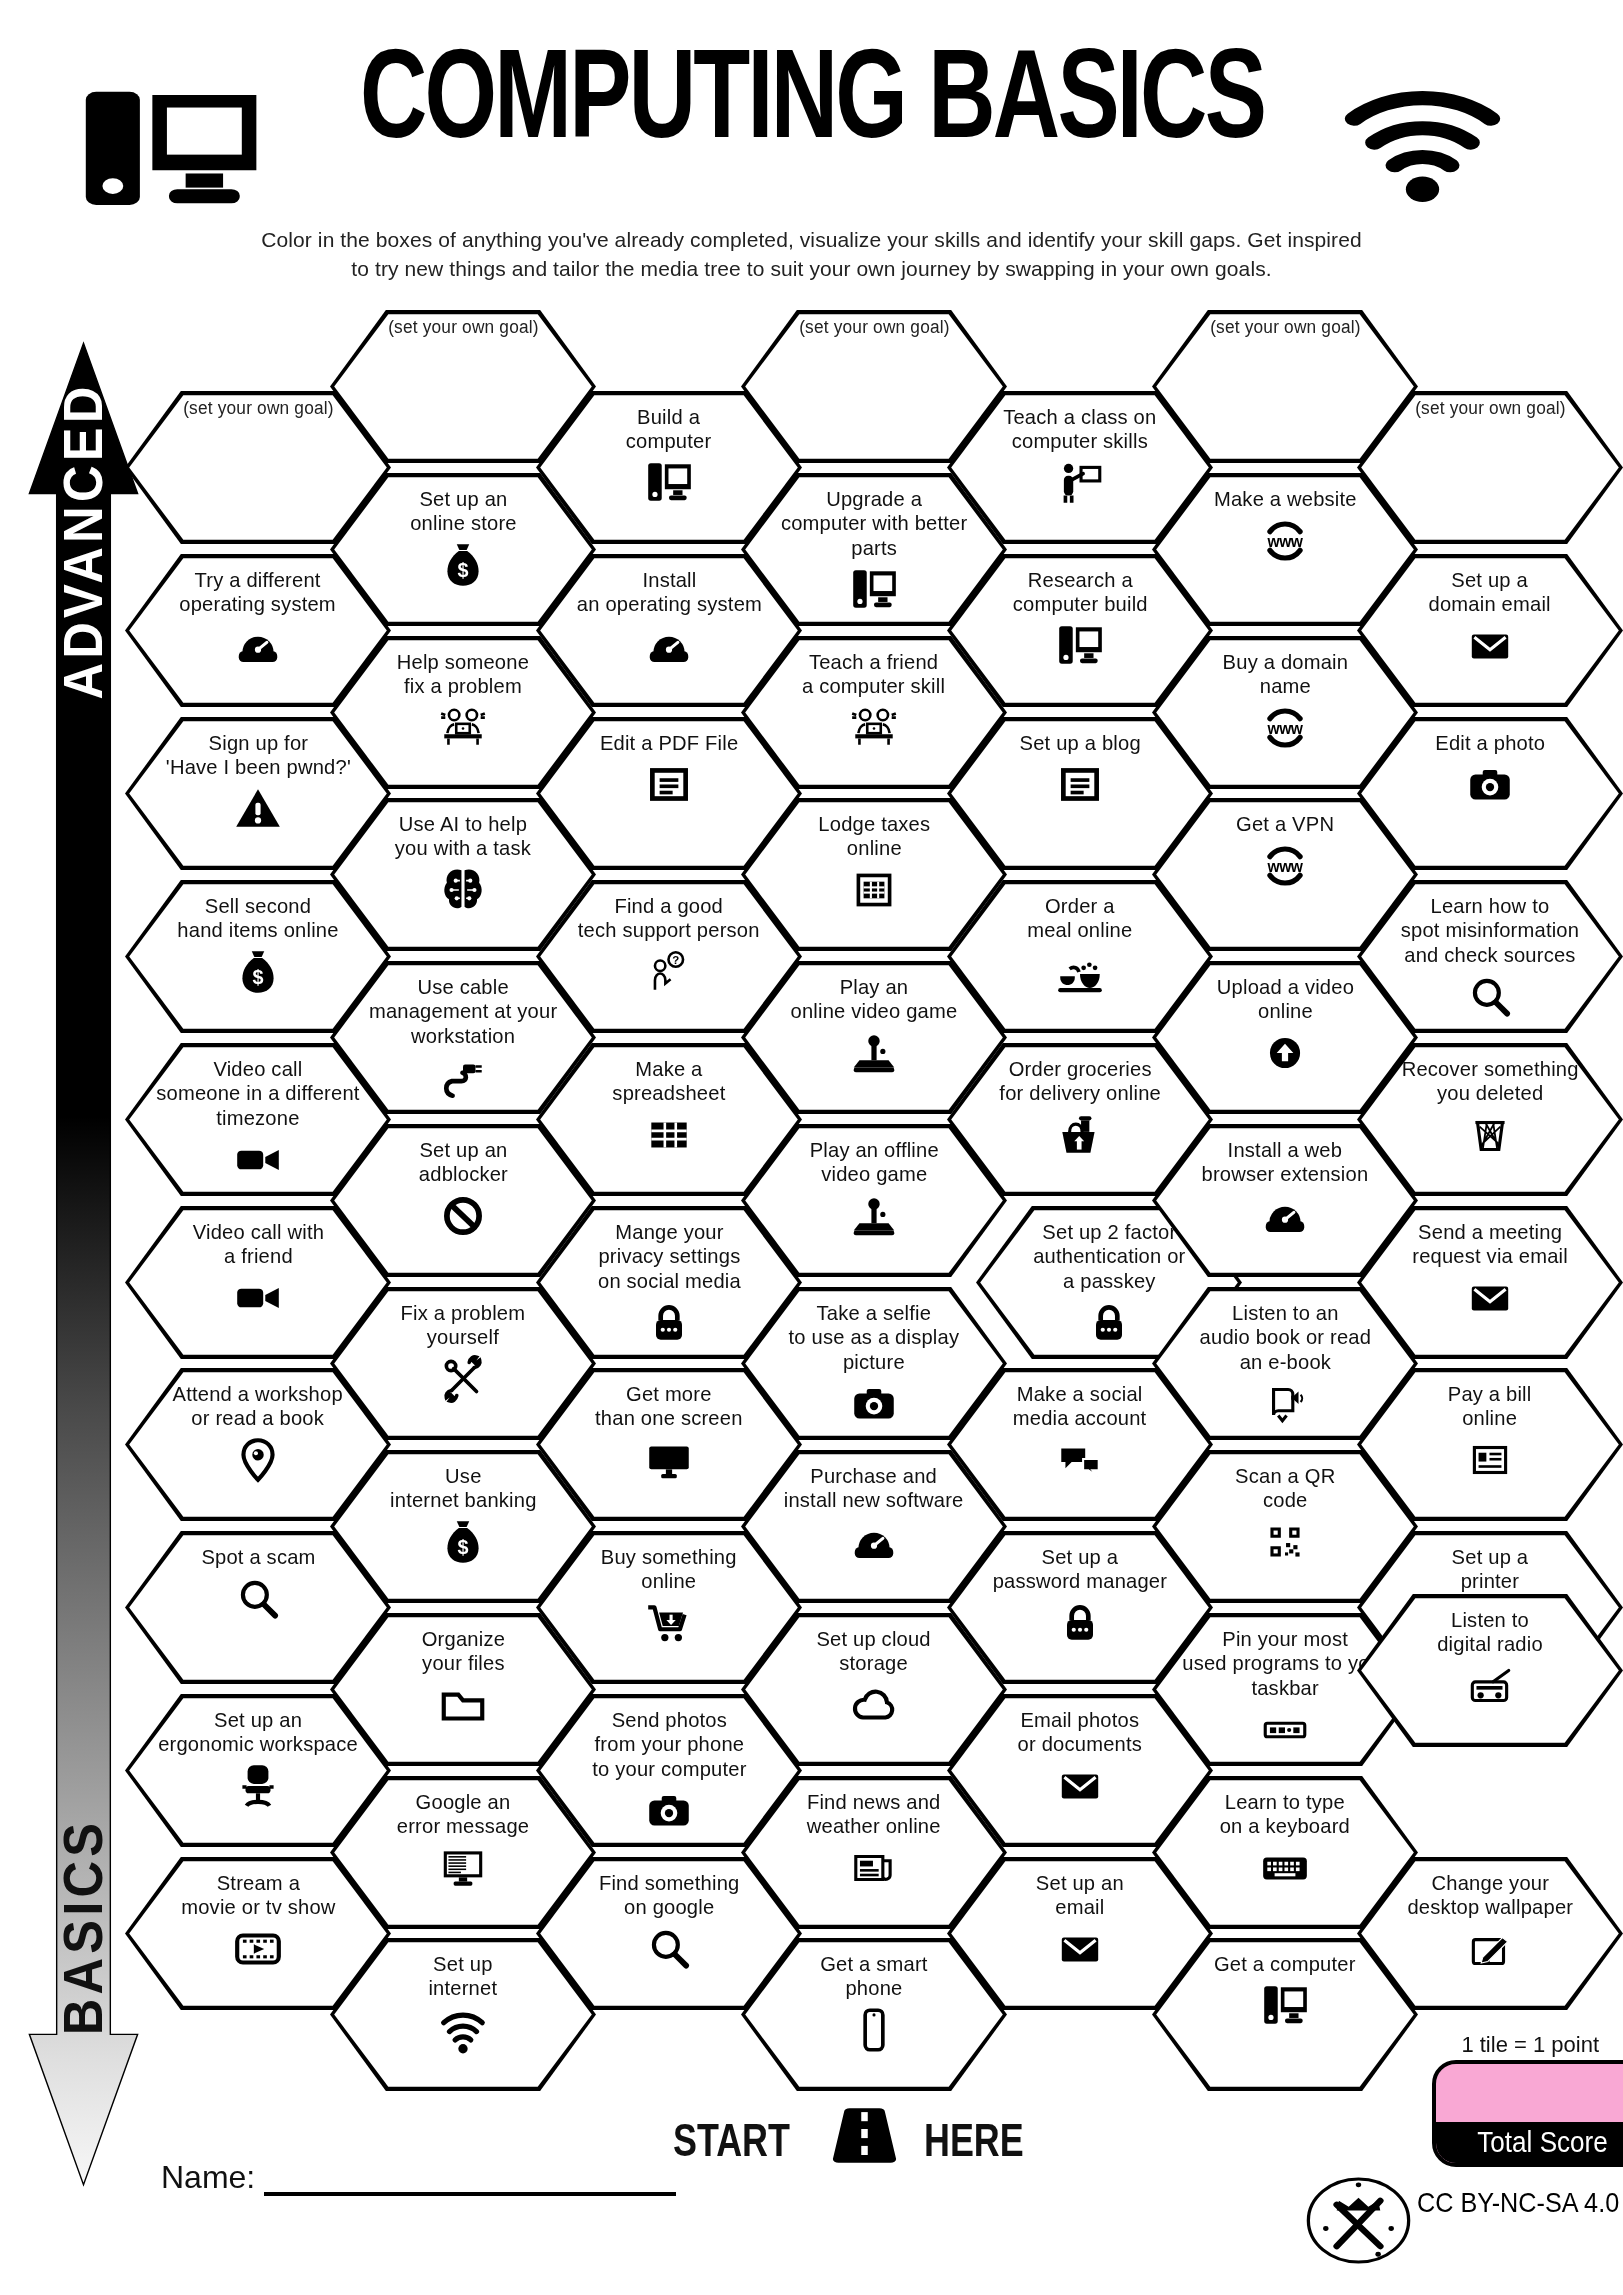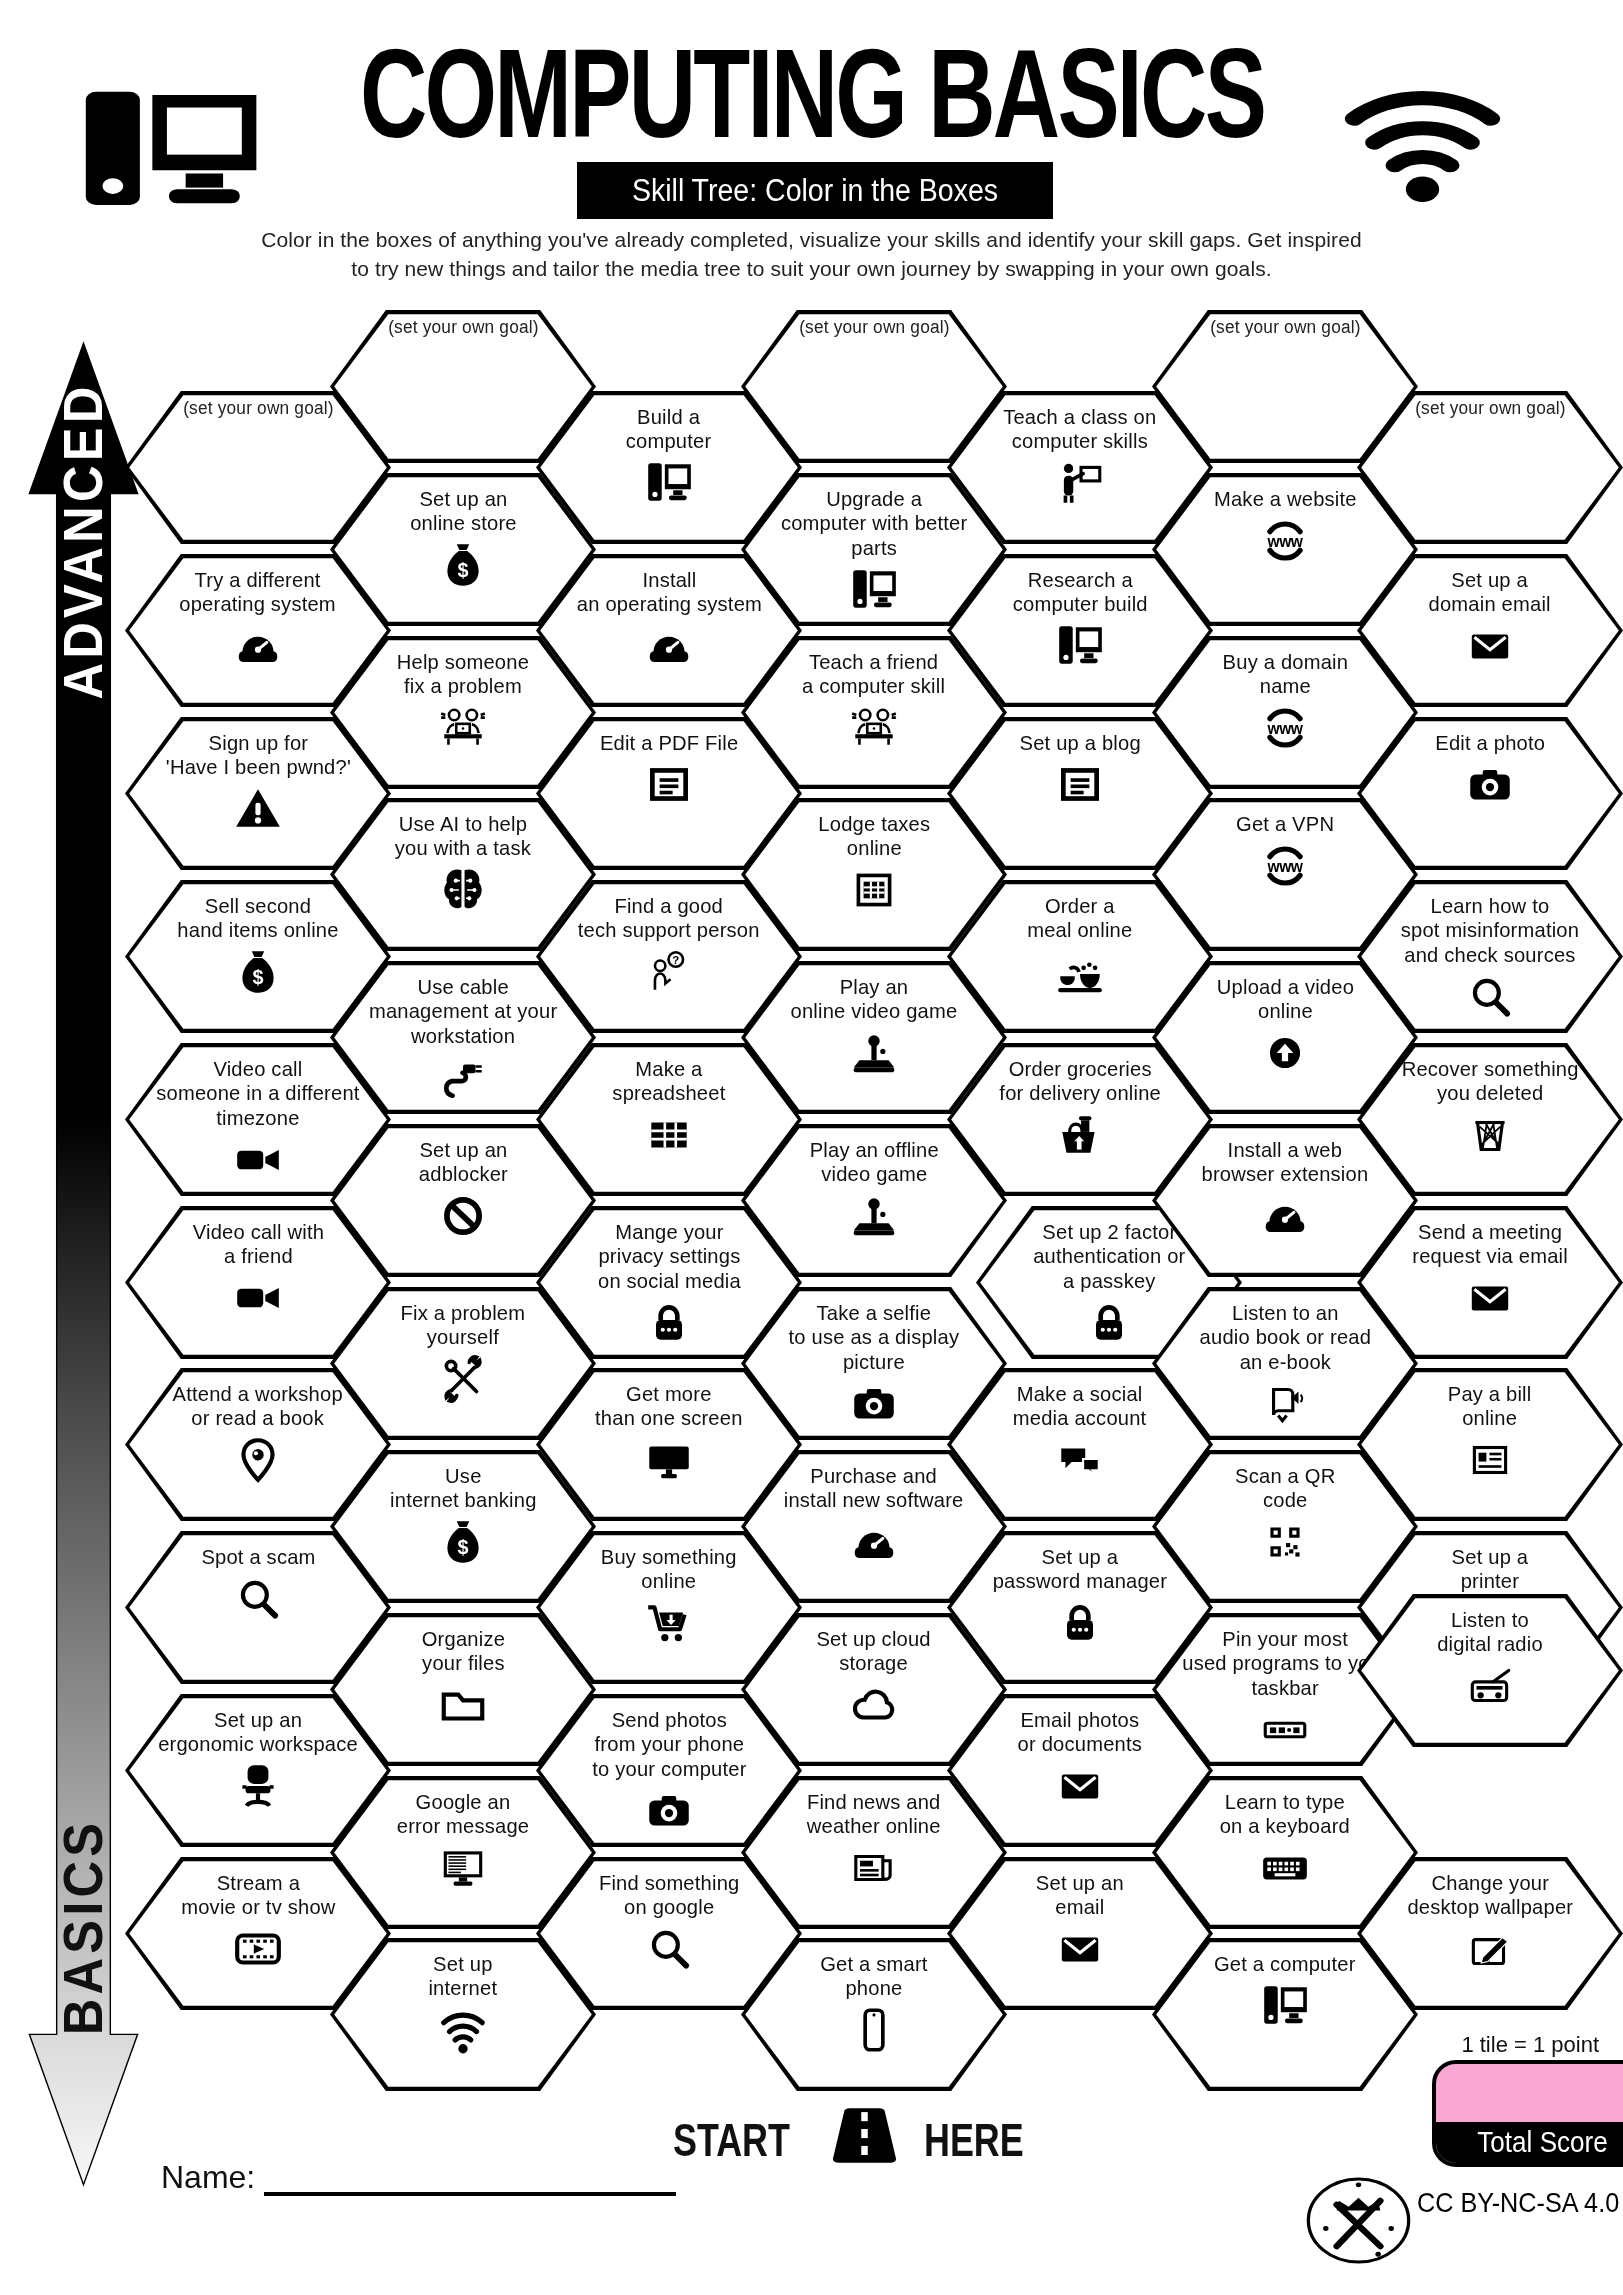--- a/index.html
+++ b/index.html
@@ -440,23 +440,20 @@
     </defs>
   </svg>
 
   <svg class="hdr-icon" style="left:65px;top:73px" width="208" height="157" viewBox="0 0 100 100" preserveAspectRatio="none">
     <use href="#sym-desktop-computer-icon"></use>
     </svg>
   <div id="title">COMPUTING BASICS</div>
   <svg class="hdr-icon" style="left:1330px;top:68px" width="185" height="141" viewBox="0 0 100 100" preserveAspectRatio="none">
     <use href="#sym-wifi-icon"></use>
     </svg>
-  <div id="subtitle-box">
-    <div class="t">Skill Tree: Color in the Boxes</div>
-  </div>
   <div class="desc" id="desc1">Color in the boxes of anything you've already completed, visualize your skills and identify your skill gaps.  Get inspired</div>
   <div class="desc" id="desc2">to try new things and tailor the media tree to suit your own journey by swapping in your own goals.</div>
 
   <svg id="axis-arrow" width="113" height="1846" viewBox="0 0 244 3990">
     <defs>
       <linearGradient id="axgrad" x1="0" y1="0" x2="0" y2="1">
         <stop offset="0" stop-color="#000"></stop>
           <stop offset=".42" stop-color="#000"></stop>
         <stop offset=".58" stop-color="#4a4a4a"></stop>
           <stop offset=".78" stop-color="#9c9c9c"></stop>

